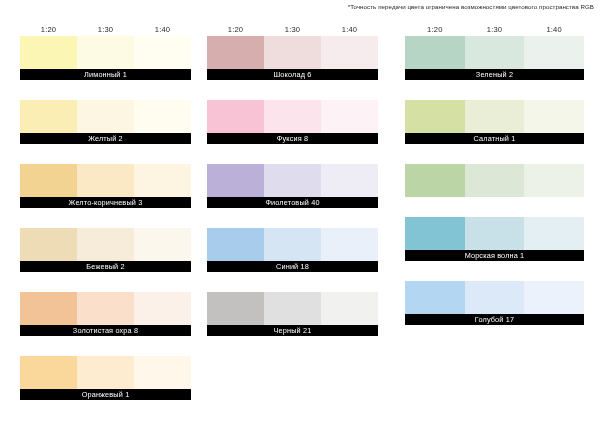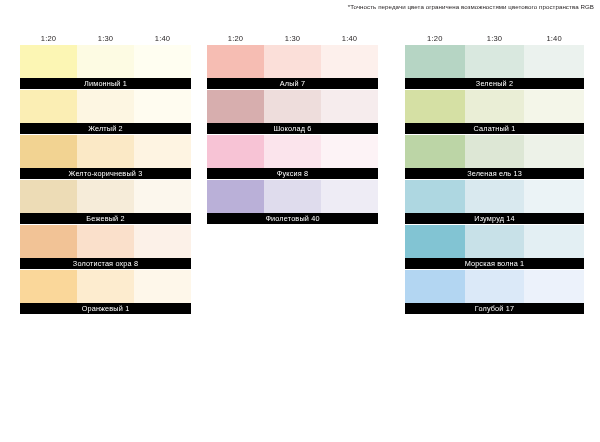--- a/index.html
+++ b/index.html
@@ -28,41 +28,41 @@
 
   .board {
     position: absolute;
     top: 22px;
     left: 0;
     width: 600px;
   }
 
   .group {
     position: absolute;
-    top: 9px;
+    top: 0;
   }
   .group-0 { left: 20px;  width: 171px; }
   .group-1 { left: 207px; width: 171px; }
   .group-2 { left: 405px; width: 179px; }
 
   .ratios {
     display: flex;
     height: 14px;
     align-items: center;
   }
   .ratio-cell {
     flex: 1 1 0;
     text-align: center;
     font-size: 7.6px;
     color: #231f20;
     letter-spacing: 0.2px;
   }
 
   .row {
-    margin-bottom: 1px;
+    margin-bottom: 20px;
     box-sizing: border-box;
   }
   .swatches {
     display: flex;
     height: 33px;
     width: 100%;
   }
   .swatch {
     flex: 1 1 0;
     height: 100%;
@@ -149,28 +149,20 @@
   </div>
 
   <div class="group group-1">
     <div class="ratios">
       <div class="ratio-cell">1:20</div>
       <div class="ratio-cell">1:30</div>
       <div class="ratio-cell">1:40</div>
     </div>
 
 
-    <div class="row">
-      <div class="swatches">
-        <div class="swatch" style="background-color: rgb(246, 189, 179);"></div>
-        <div class="swatch" style="background-color: rgb(251, 223, 217);"></div>
-        <div class="swatch" style="background-color: rgb(253, 240, 236);"></div>
-      </div>
-      <div class="label-bar">Алый 7</div>
-    </div>
 
     <div class="row">
       <div class="swatches">
         <div class="swatch" style="background-color: rgb(215, 174, 174);"></div>
         <div class="swatch" style="background-color: rgb(238, 221, 220);"></div>
         <div class="swatch" style="background-color: rgb(246, 236, 237);"></div>
       </div>
       <div class="label-bar">Шоколад 6</div>
     </div>
 
@@ -185,21 +177,37 @@
 
     <div class="row">
       <div class="swatches">
         <div class="swatch" style="background-color: rgb(186, 176, 216);"></div>
         <div class="swatch" style="background-color: rgb(223, 220, 237);"></div>
         <div class="swatch" style="background-color: rgb(238, 236, 245);"></div>
       </div>
       <div class="label-bar">Фиолетовый 40</div>
     </div>
 
-
+    <div class="row">
+      <div class="swatches">
+        <div class="swatch" style="background-color: rgb(168, 205, 236);"></div>
+        <div class="swatch" style="background-color: rgb(214, 229, 243);"></div>
+        <div class="swatch" style="background-color: rgb(234, 240, 249);"></div>
+      </div>
+      <div class="label-bar">Синий 18</div>
+    </div>
+
+    <div class="row">
+      <div class="swatches">
+        <div class="swatch" style="background-color: rgb(194, 193, 191);"></div>
+        <div class="swatch" style="background-color: rgb(224, 224, 224);"></div>
+        <div class="swatch" style="background-color: rgb(241, 241, 240);"></div>
+      </div>
+      <div class="label-bar">Черный 21</div>
+    </div>
   </div>
 
   <div class="group group-2">
     <div class="ratios">
       <div class="ratio-cell">1:20</div>
       <div class="ratio-cell">1:30</div>
       <div class="ratio-cell">1:40</div>
     </div>
 
     <div class="row">
@@ -219,31 +227,22 @@
       </div>
       <div class="label-bar">Салатный 1</div>
     </div>
 
     <div class="row">
       <div class="swatches">
         <div class="swatch" style="background-color: rgb(188, 213, 166);"></div>
         <div class="swatch" style="background-color: rgb(221, 231, 213);"></div>
         <div class="swatch" style="background-color: rgb(237, 242, 232);"></div>
       </div>
-      <div class="label-bar">Зеленая ель 13</div>
-    </div>
-
-    <div class="row">
-      <div class="swatches">
-        <div class="swatch" style="background-color: rgb(174, 215, 225);"></div>
-        <div class="swatch" style="background-color: rgb(217, 233, 239);"></div>
-        <div class="swatch" style="background-color: rgb(235, 243, 246);"></div>
-      </div>
-      <div class="label-bar">Изумруд 14</div>
-    </div>
+    </div>
+
 
     <div class="row">
       <div class="swatches">
         <div class="swatch" style="background-color: rgb(130, 196, 211);"></div>
         <div class="swatch" style="background-color: rgb(200, 225, 232);"></div>
         <div class="swatch" style="background-color: rgb(227, 239, 243);"></div>
       </div>
       <div class="label-bar">Морская волна 1</div>
     </div>
 

